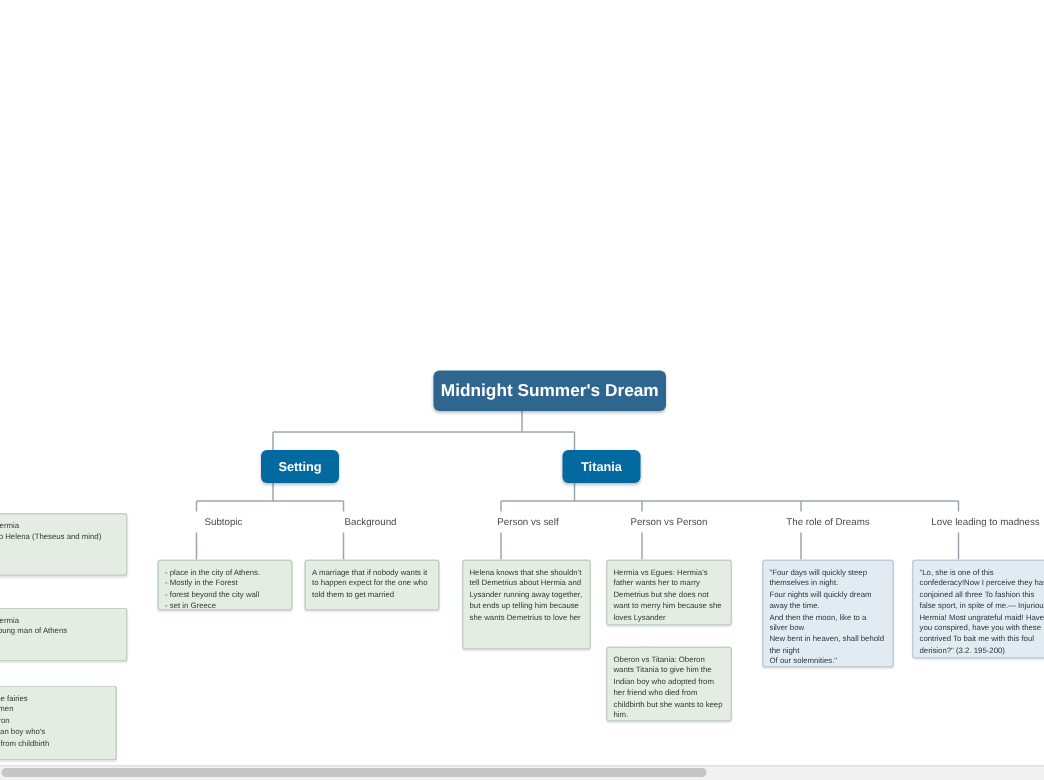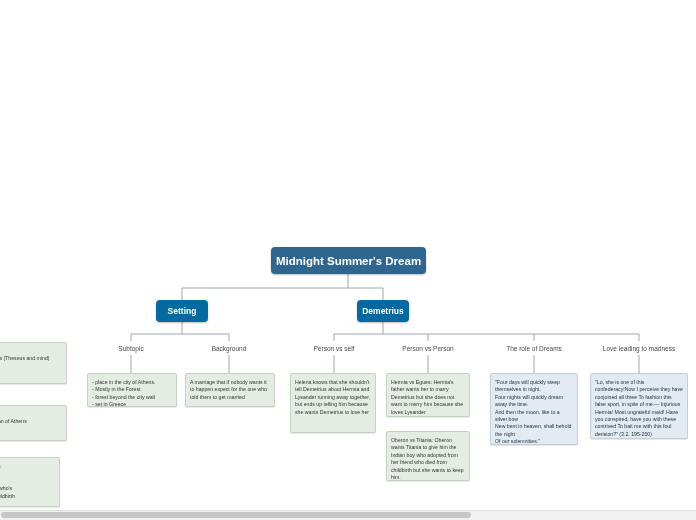--- a/index.html
+++ b/index.html
@@ -23,20 +23,21 @@
   svg.lines {
     position: absolute;
     left: 0; top: 0;
     width: 696px;
     height: 520px;
     pointer-events: none;
   }
   .node {
     position: absolute;
     box-sizing: border-box;
+    margin-left: 18px;
   }
   .root-node {
     background: #2f6690;
     border-radius: 4px;
     color: #ffffff;
     font-size: 11.5px;
     font-weight: bold;
     display: flex;
     align-items: center;
     justify-content: center;
@@ -142,21 +143,21 @@
   </svg>
 
   <div class="node root-node" style="left:271px; top:247px; width:155px; height:27px;">
     <span>Midnight Summer's Dream</span>
   </div>
 
   <div class="node branch-node" style="left:156px; top:300px; width:52px; height:22px;">
     <span>Setting</span>
   </div>
   <div class="node branch-node" style="left:357px; top:300px; width:52px; height:22px;">
-    <span>Demetrius</span>
+    <span>Titania</span>
   </div>
 
   <div class="node label-node" style="left:101px; top:341px; width:60px; height:14px;">
     <span>Subtopic</span>
   </div>
   <div class="node label-node" style="left:199px; top:341px; width:60px; height:14px;">
     <span>Background</span>
   </div>
   <div class="node label-node" style="left:300px; top:341px; width:68px; height:14px;">
     <span>Person vs self</span>

